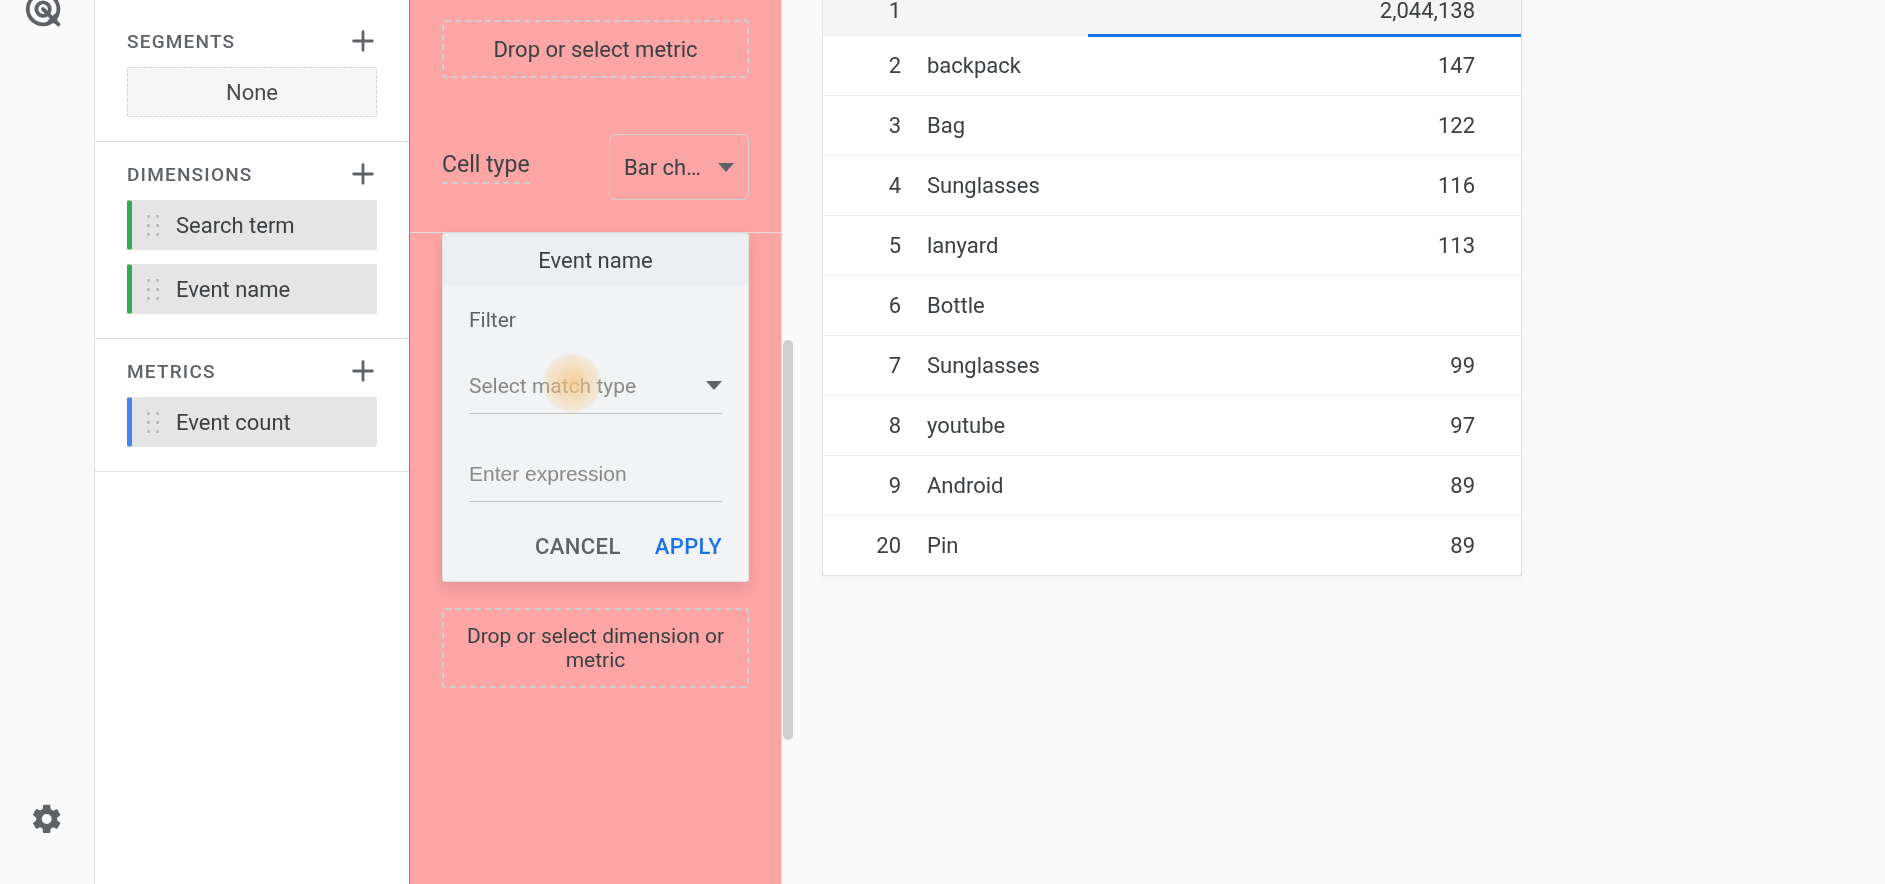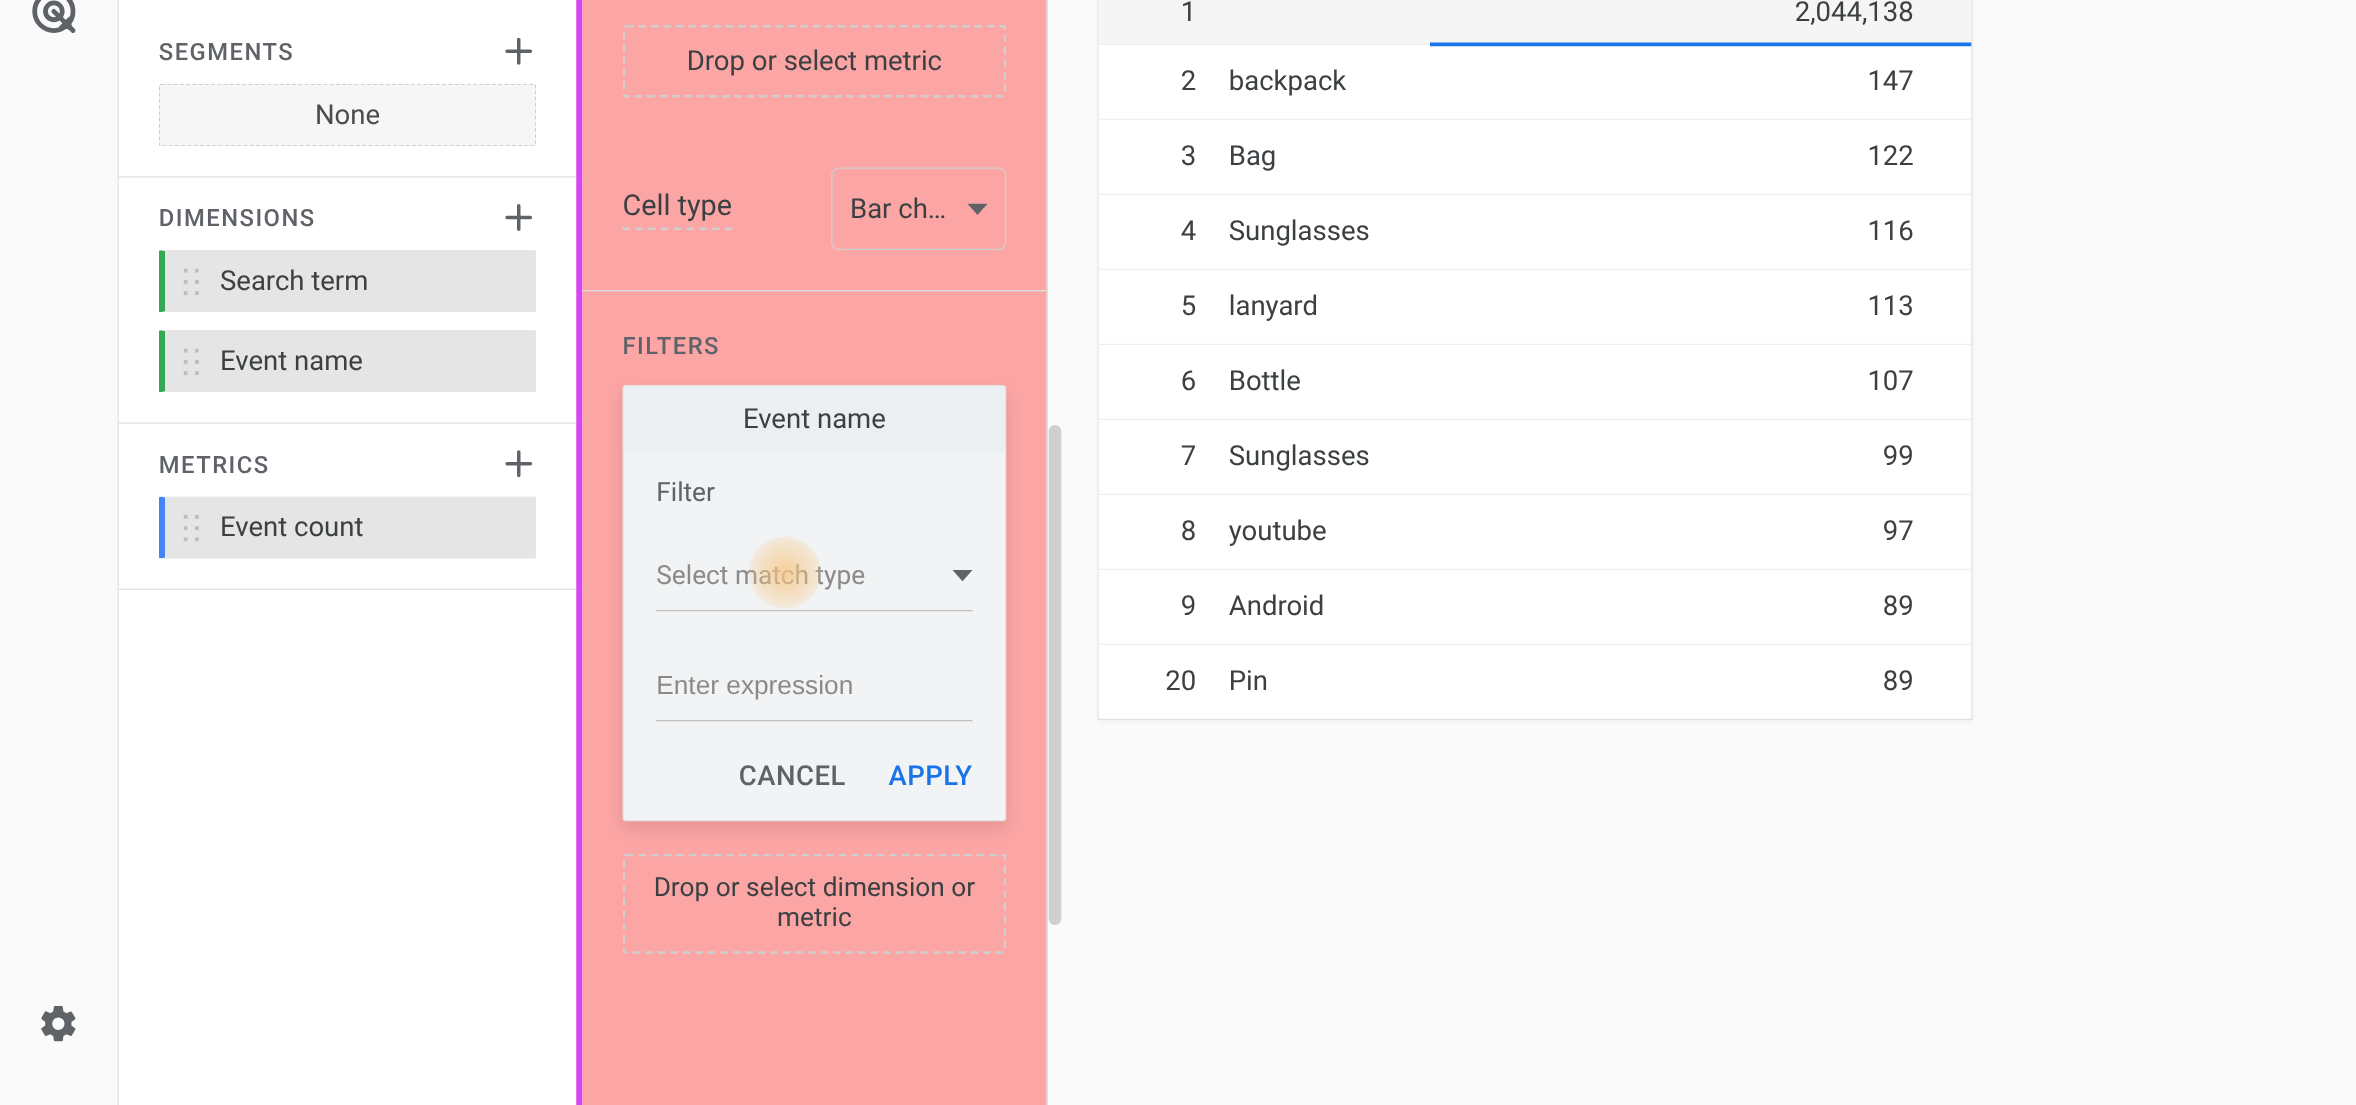--- a/index.html
+++ b/index.html
@@ -23,24 +23,24 @@
   .rail-gear {
     position: absolute;
     bottom: 48px;
     left: 30px;
     width: 34px; height: 34px;
     color: #5f6368;
   }
 
   
   .col1 {
-    width: 372px;
+    width: 316px;
     height: 100%;
     background: #fff;
-    border-right: 5px solid #d946ef;
+    border-right: 1px solid #d946ef;
     border-left: 1px solid #e0e0e0;
     display: flex;
     flex-direction: column;
     flex-shrink: 0;
   }
   .section {
     padding: 18px 32px 24px 32px;
     border-bottom: 1px solid #e0e0e0;
   }
   .section:first-child { border-top: 1px solid #e0e0e0; margin-top: -16px; padding-top: 42px;}
@@ -343,21 +343,20 @@
     <div class="celltype-row">
       <div class="celltype-label">Cell type</div>
       <div class="celltype-select">
         <span>Bar ch…</span>
         <span class="caret-down"></span>
       </div>
     </div>
 
     <div class="divider-h"></div>
 
-    <div class="filters-title">FILTERS</div>
 
     <div class="filter-panel">
       <div class="filter-head">Event name</div>
       <div class="filter-body">
         <div class="filter-label">Filter</div>
         <div class="match-select">
           <span>Select match type</span>
           <span class="caret-down"></span>
           <div class="click-burst" style="left:74px; top:-4px;"></div>
         </div>
@@ -399,21 +398,20 @@
       <div class="cval">116</div>
     </div>
     <div class="trow">
       <div class="cnum">5</div>
       <div class="cterm">lanyard</div>
       <div class="cval">113</div>
     </div>
     <div class="trow">
       <div class="cnum">6</div>
       <div class="cterm">Bottle</div>
-      <div class="cval">107</div>
     </div>
     <div class="trow">
       <div class="cnum">7</div>
       <div class="cterm">Sunglasses</div>
       <div class="cval">99</div>
     </div>
     <div class="trow">
       <div class="cnum">8</div>
       <div class="cterm">youtube</div>
       <div class="cval">97</div>

